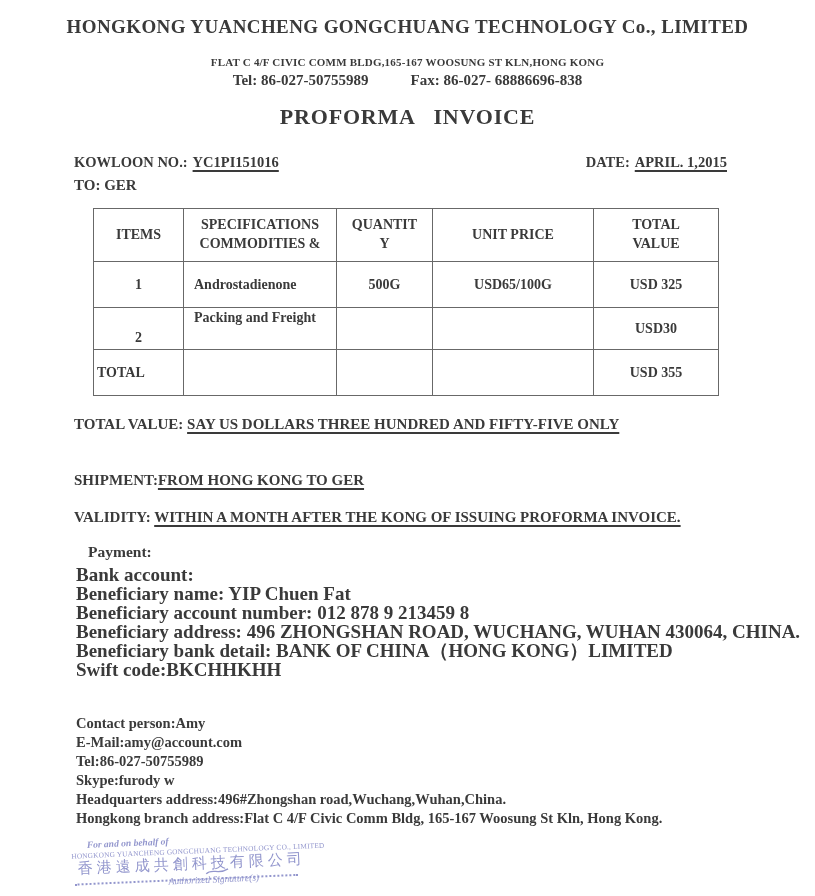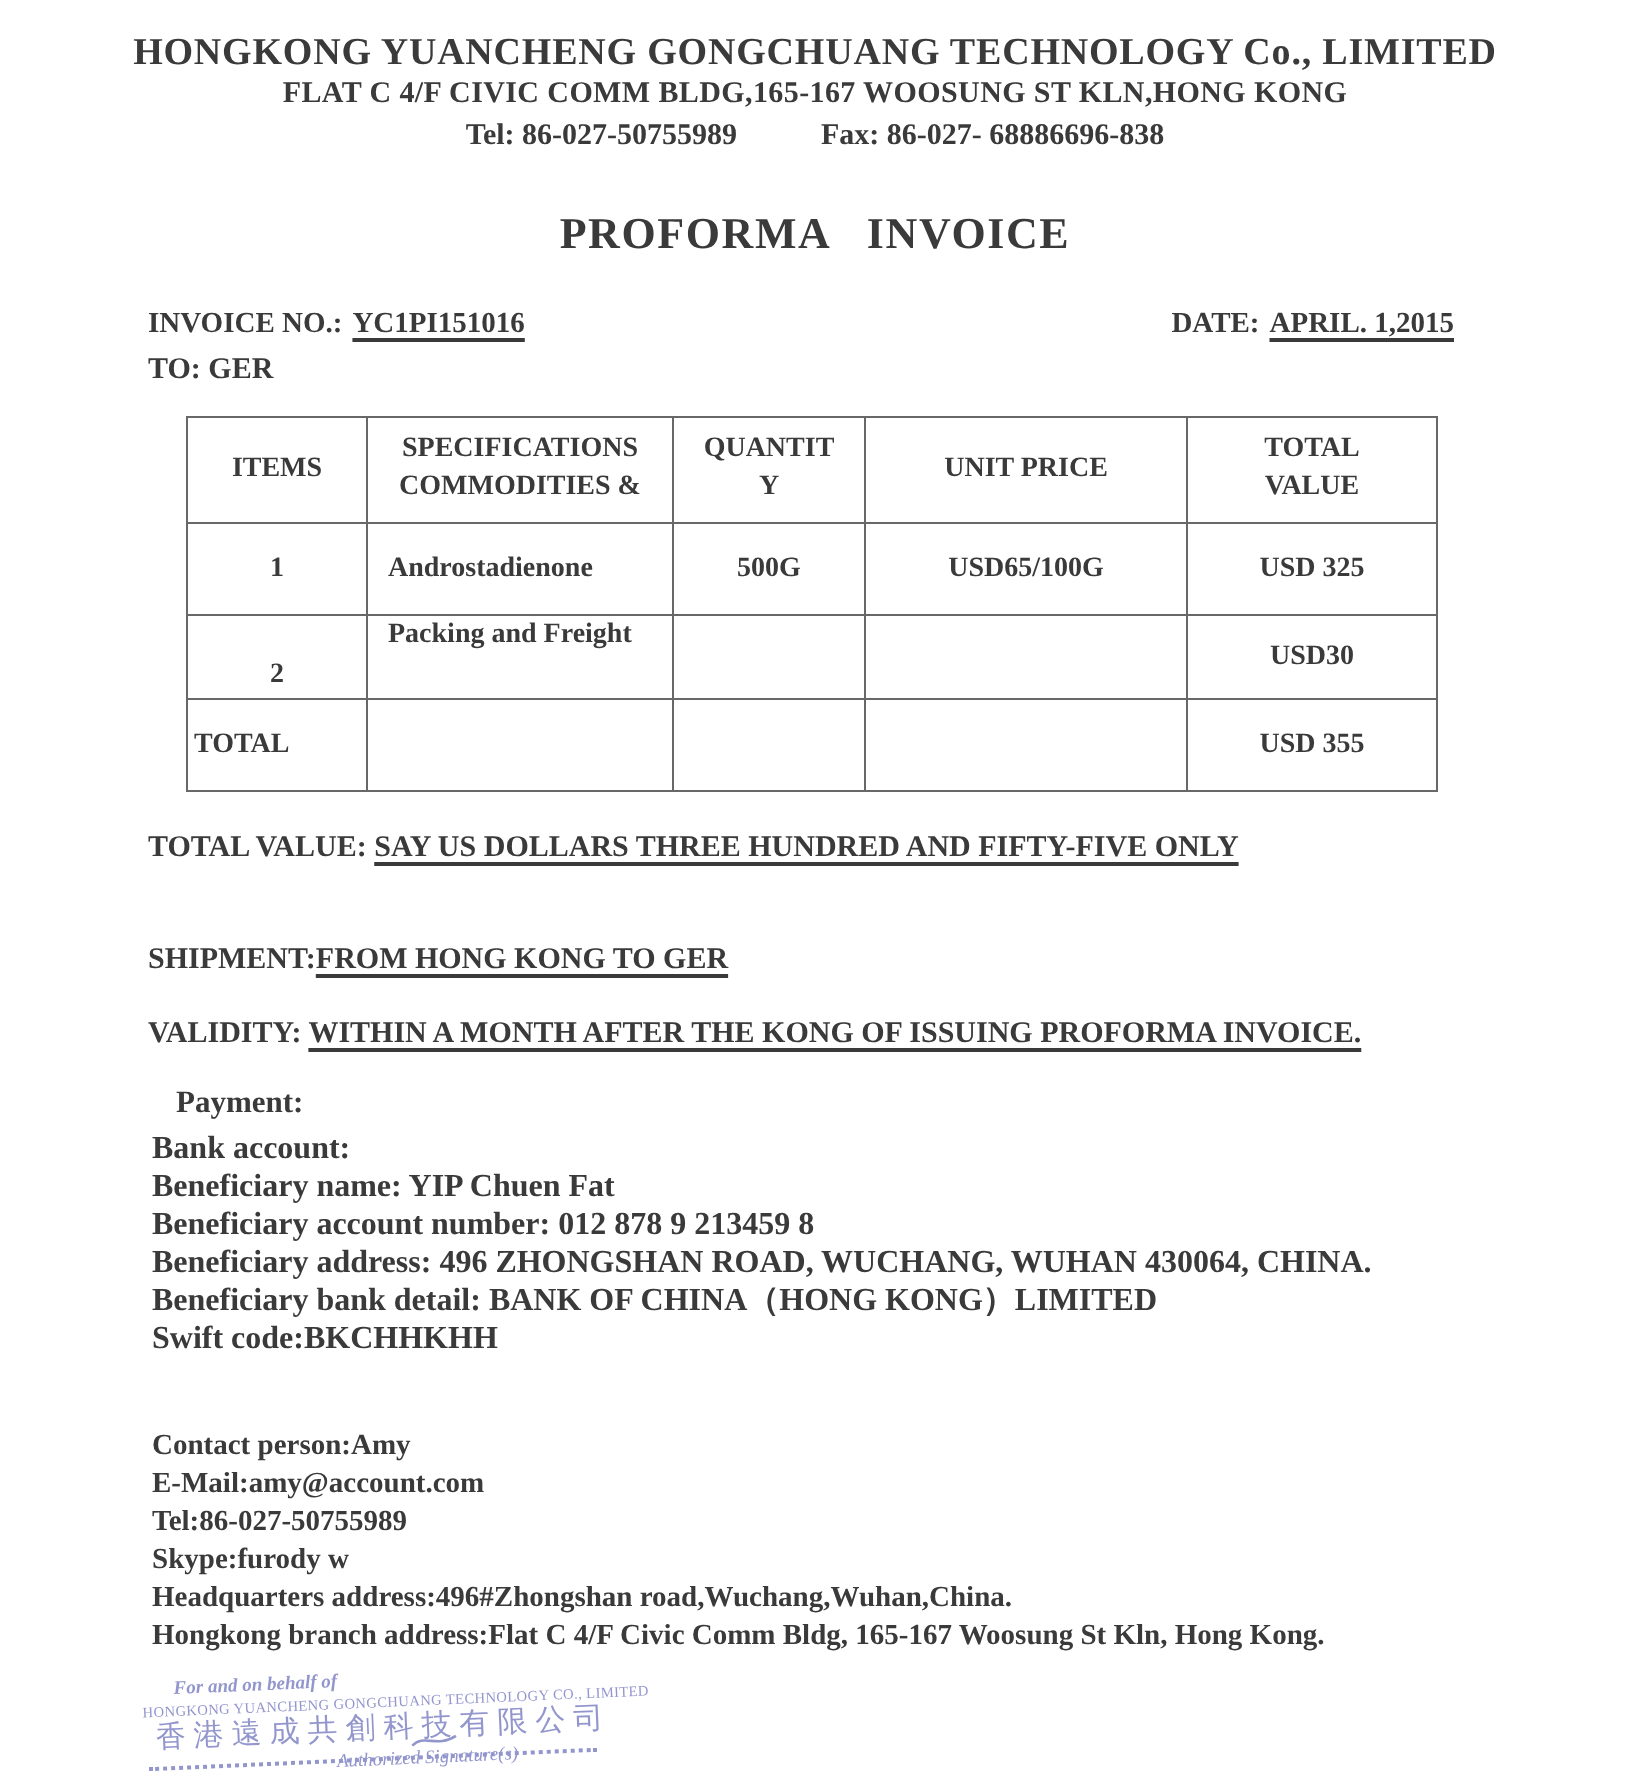--- a/index.html
+++ b/index.html
@@ -5,21 +5,21 @@
   html,body { margin:0; padding:0; background:#e8e8e8; }
   .page {
     position:relative; width:815px; height:896px; margin:0 auto;
     background:#ffffff; overflow:hidden;
     font-family:Liberation Serif, serif;
     font-weight:bold; color:#3a3a3a;
   }
   
   .header { position:absolute; top:16px; left:0; right:0; text-align:center; }
   .company-name { font-size:19px; letter-spacing:0.4px; }
-  .company-address { font-size:15px; margin-top:1px; letter-spacing:0.2px; }
+  .company-address { font-size:11px; margin-top:18px; letter-spacing:0.2px; }
   .company-contact { font-size:15px; margin-top:4px; }
   .company-contact .fax { margin-left:42px; }
   
   .title { position:absolute; top:104px; left:0; right:0; text-align:center;
            font-size:22px; letter-spacing:0.8px; white-space:pre; }
   
   .meta { position:absolute; top:154px; left:74px; right:88px;
           display:flex; justify-content:space-between; font-size:14.5px; }
   .uline { text-decoration:underline; text-underline-offset:3px; text-decoration-thickness:1.5px; }
   .val-gap { margin-left:5px; }
@@ -37,21 +37,21 @@
   .row-2 .item-cell { vertical-align:bottom; padding-bottom:3px; }
   .row-2 .spec { vertical-align:top; padding-top:2px; }
   .total-label-cell { text-align:left !important; padding-left:3px !important; }
   
   .stmt { position:absolute; left:74px; font-size:15px; white-space:nowrap; }
   .stmt-total    { top:416px; }
   .stmt-shipment { top:472px; }
   .stmt-validity { top:509px; }
   
   .payment-heading { position:absolute; top:543px; left:88px; font-size:15.5px; }
-  .payment-block { position:absolute; top:565px; left:76px; font-size:16px; line-height:19px; }
+  .payment-block { position:absolute; top:565px; left:76px; font-size:19px; line-height:19px; }
   .contact-block { position:absolute; top:714px; left:76px; font-size:14.5px; line-height:19px; }
   
   .stamp { position:absolute; top:834px; left:72px; width:262px; height:70px;
            transform:rotate(-2.5deg); font-weight:normal; opacity:0.92; }
   .stamp .l1 { position:absolute; top:1px;  left:16px; font-size:9.5px; font-style:italic; font-weight:bold; }
   .stamp .l2 { position:absolute; top:12px; left:0;   font-size:7.3px; white-space:nowrap; letter-spacing:0.2px; }
   .stamp .l3 { position:absolute; top:20px; left:6px; font-size:15px; letter-spacing:4px; white-space:nowrap; }
   .stamp .squiggle { position:absolute; top:29px; left:132px; }
   .stamp .sigline { position:absolute; top:44px; left:2px; width:224px; height:0;
                     border-bottom:2px dotted currentColor; }
@@ -67,21 +67,21 @@
     <div class="company-address">FLAT C 4/F CIVIC COMM BLDG,165-167 WOOSUNG ST KLN,HONG KONG</div>
     <div class="company-contact">
       <span>Tel: 86-027-50755989</span><span class="fax">Fax: 86-027- 68886696-838</span>
     </div>
   </div>
 
   <div class="title">PROFORMA   INVOICE</div>
 
   <div class="meta">
     <div>
-      <span>INVOICE NO.:</span><span class="uline val-gap">YC1PI151016</span>
+      <span>KOWLOON NO.:</span><span class="uline val-gap">YC1PI151016</span>
     </div>
     <div>
       <span>DATE:</span><span class="uline val-gap">APRIL. 1,2015</span>
     </div>
   </div>
   <div class="to-line">TO: GER</div>
 
   <table class="items-table">
     <colgroup>
       <col style="width:90px">

